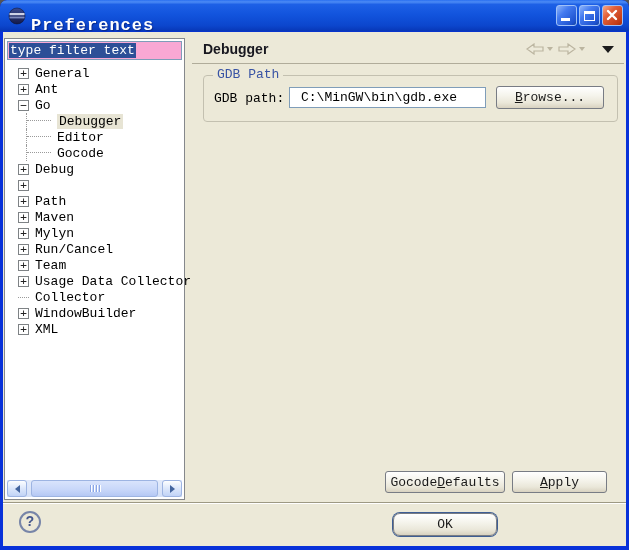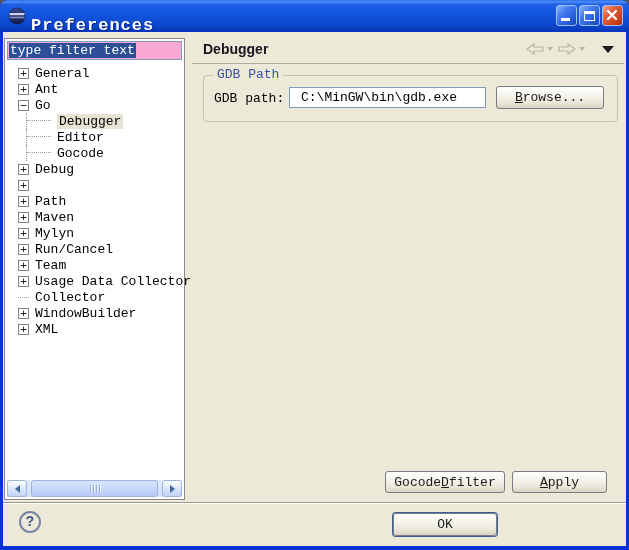--- a/index.html
+++ b/index.html
@@ -68,21 +68,21 @@
   .btn .mn{text-decoration:underline;}
   .browse-btn{position:absolute;left:292px;top:10px;width:108px;height:23px;}
   .restore-btn{position:absolute;right:121px;top:439px;width:120px;height:22px;}
   .apply-btn{position:absolute;right:19px;top:439px;width:95px;height:22px;}
   
   .bottom-sep{position:absolute;left:0;right:0;top:470px;border-top:1px solid #9D9983;border-bottom:1px solid #FFFFFF;}
   .footer{position:absolute;left:0;right:0;top:472px;bottom:0;}
   .help-btn{position:absolute;left:16px;top:7px;width:22px;height:22px;border:2px solid #7785A8;border-radius:50%;
     background:transparent;color:#44568C;font-family:"Liberation Mono",monospace;font-weight:bold;font-size:14px;
     display:flex;align-items:center;justify-content:center;padding:0;cursor:default;}
-  .ok-btn{position:absolute;right:129px;top:9px;width:104px;height:23px;box-shadow:0 0 0 1px #3E5E94;}
+  .ok-btn{position:absolute;right:129px;top:9px;width:104px;height:23px;box-shadow:0 0 0 1px #3E5E94;border-radius:7px;}
   .cancel-btn{position:absolute;right:15px;top:9px;width:106px;height:23px;}
 </style>
 </head>
 <body>
 
 <div class="window">
 
   <div class="titlebar">
     <svg class="app-icon" viewBox="0 0 18 18">
       <defs>
@@ -232,21 +232,21 @@
         <button class="btn browse-btn">
           <span></span>
             <span class="mn">B</span>
             <span>rowse...</span>
         </button>
       </div>
 
       <button class="btn restore-btn">
         <span>Gocode </span>
           <span class="mn">D</span>
-          <span>filter</span>
+          <span>efaults</span>
       </button>
       <button class="btn apply-btn">
         <span></span>
           <span class="mn">A</span>
           <span>pply</span>
       </button>
     </div>
 
     <div class="bottom-sep"></div>
     <div class="footer">

